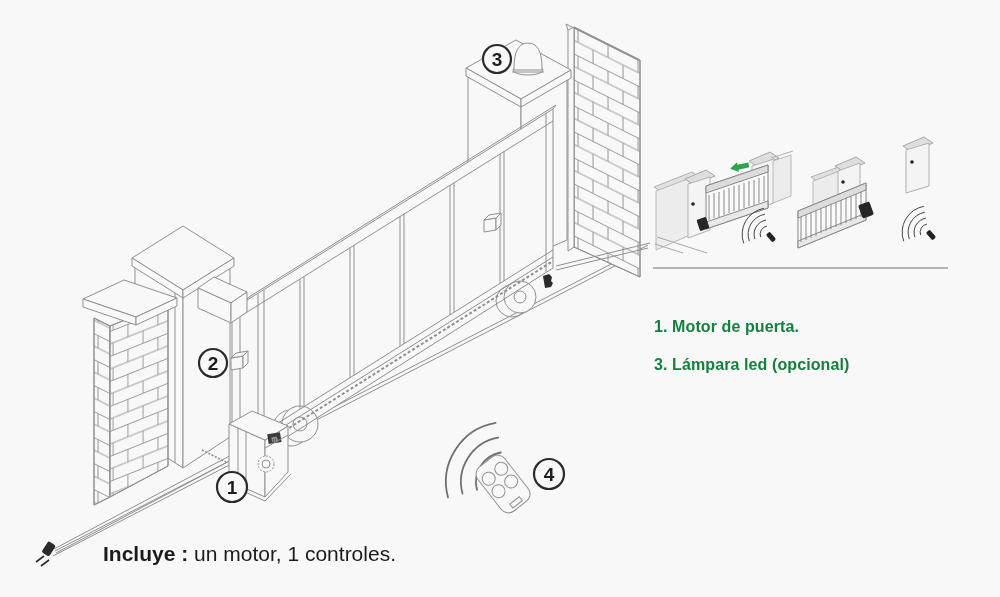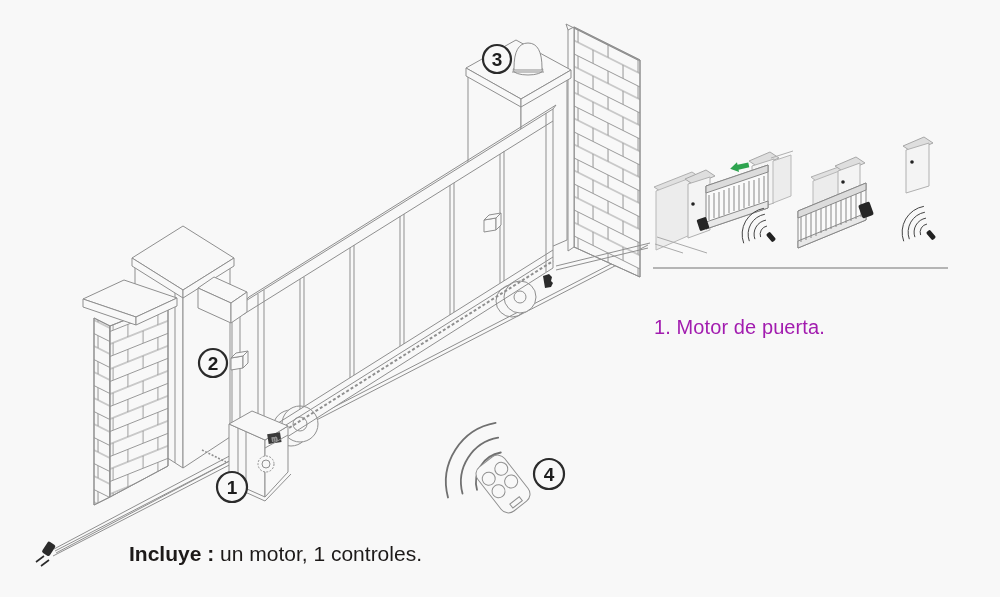--- a/index.html
+++ b/index.html
@@ -1,22 +1,22 @@
 <!DOCTYPE html>
 <html><head>
 <meta charset="utf-8">
 <style>
   html,body{margin:0;padding:0;}
   body{background:#f8f8f8;font-family:"Liberation Sans",sans-serif;}
   #stage{position:relative;width:1000px;height:597px;background:#f8f8f8;overflow:hidden;}
   #art{position:absolute;left:0;top:0;}
   #legend{position:absolute;left:654px;top:308px;}
-  .lg-item{font-size:20px;line-height:38px;color:#a21caf;letter-spacing:.1px;white-space:nowrap;}
+  .lg-item{font-size:16px;line-height:38px;color:#15803d;letter-spacing:.1px;white-space:nowrap;font-weight:bold;}
   #caption{position:absolute;left:103px;top:542px;font-size:21px;color:#1d1a19;white-space:nowrap;}
-  #caption .b{font-weight:bold;margin-left:26px;}
+  #caption .b{font-weight:bold;}
 </style>
 </head>
 <body>
 
 <div id="stage">
 
 <svg id="art" width="1000" height="597" viewBox="0 0 1000 597">
   <defs>
     <pattern id="brickL" width="30" height="25" patternUnits="userSpaceOnUse" patternTransform="skewY(-21.8)">
       <path d="M0 0.5 H30 M0 13 H30 M8 0.5 V13 M23 13 V25" stroke="#9a9a9a" stroke-width="1" fill="none"></path>
@@ -231,19 +231,20 @@
     <g transform="translate(931,235) rotate(-40)">
           <rect x="-2.5" y="-5" width="5" height="10" rx="1.5" fill="#222"></rect>
         </g>
   </g>
 
   <line x1="653" y1="268" x2="948" y2="268" stroke="#b5b5b5" stroke-width="2"></line>
 </svg>
 
 <div id="legend">
   <div class="lg-item">1. Motor de puerta.</div>
+  <div class="lg-item">3. Lámpara led (opcional)</div>
 </div>
 
 <div id="caption">
   <span class="b">Incluye :</span><span> un motor, 1 controles.</span>
 </div>
 
 </div>
 
 </body></html>

